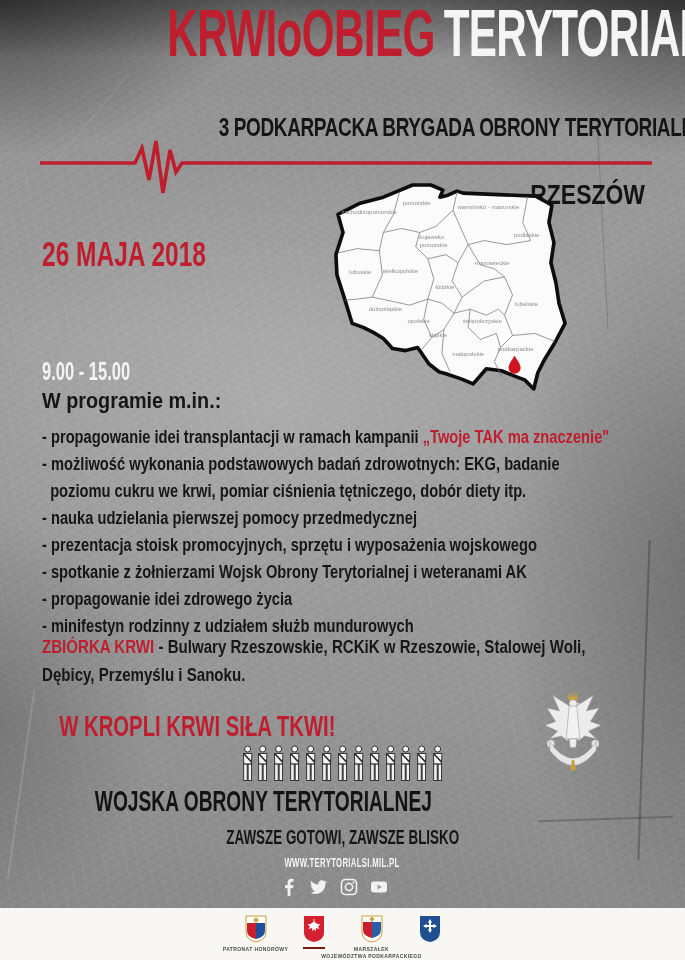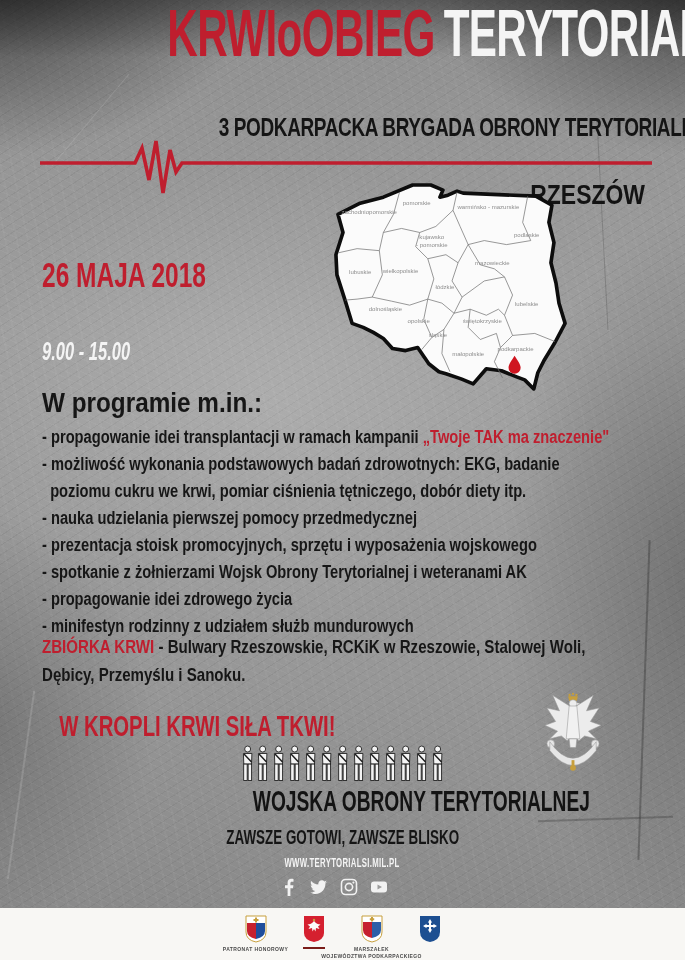--- a/index.html
+++ b/index.html
@@ -31,37 +31,37 @@
   .title .t-white{margin-left:14px;color:#f5f5f5;}
   .subtitle-wrap{position:absolute;left:140px;right:8px;top:113px;text-align:center;}
   .subtitle{font-size:25px;font-weight:bold;color:#141414;letter-spacing:-.5px;}
 
   .ekg{position:absolute;left:40px;top:138px;}
   .city{position:absolute;right:40px;top:180px;text-align:left;font-size:27px;font-weight:bold;color:#131313;}
 
   .map-wrap{position:absolute;left:334px;top:180px;width:234px;height:214px;}
   .map-wrap text{font-size:6px;fill:#8e8e8e;text-anchor:middle;font-family:"Liberation Sans",sans-serif;}
 
-  .date{position:absolute;left:42px;top:255px;font-size:35px;font-weight:bold;}
+  .date{position:absolute;left:42px;top:234px;font-size:35px;font-weight:bold;}
   .venue{position:absolute;left:42px;top:296px;font-size:27px;font-weight:bold;color:#141414;}
-  .hours{position:absolute;left:42px;top:337px;font-size:25px;font-weight:bold;font-style:italic;}
-  .prog-head{position:absolute;left:42px;top:388px;font-size:27px;font-weight:bold;}
+  .hours{position:absolute;left:42px;top:357px;font-size:25px;font-weight:bold;}
+  .prog-head{position:absolute;left:42px;top:388px;font-size:22px;font-weight:bold;}
   .prog-list{position:absolute;left:42px;top:424px;font-size:18px;line-height:27px;font-weight:bold;transform:scaleX(.815);transform-origin:left top;}
   .pline{white-space:nowrap;}
   .pline.ind{padding-left:10px;}
   .hl{color:#bf1e2e;}
   .zbiorka{position:absolute;left:42px;top:633px;font-size:18.5px;line-height:28px;font-weight:bold;transform:scaleX(.815);transform-origin:left top;white-space:nowrap;}
 
   .slogan-wrap{position:absolute;left:0;right:0;top:710px;text-align:left;}
   .slogan{font-size:29px;font-weight:bold;}
 
   .eagle{position:absolute;left:544px;top:690px;}
 
   .soldiers{position:absolute;left:50%;top:745px;transform:translateX(-50%);display:flex;gap:2.4px;}
-  .org-wrap{position:absolute;left:0;right:0;top:784px;text-align:right;}
+  .org-wrap{position:absolute;left:0;right:0;top:784px;text-align:left;}
   .org-name{font-size:30px;font-weight:bold;color:#131313;}
   .motto-wrap{position:absolute;left:0;right:0;top:826px;text-align:center;}
   .motto{font-size:20px;font-weight:bold;color:#151515;}
   .site-wrap{position:absolute;left:0;right:0;top:853px;text-align:center;}
   .website{font-size:13px;font-weight:bold;letter-spacing:.5px;}
 
   .social{position:absolute;left:0;right:0;top:878px;display:flex;justify-content:center;gap:12px;padding-right:18px;}
   .social .sicon{width:18px;height:18px;display:block;}
 
   .footer{position:absolute;left:0;right:0;bottom:0;height:52px;background:#f8f7f4;display:flex;justify-content:center;gap:22px;padding-top:6px;box-sizing:border-box;}

